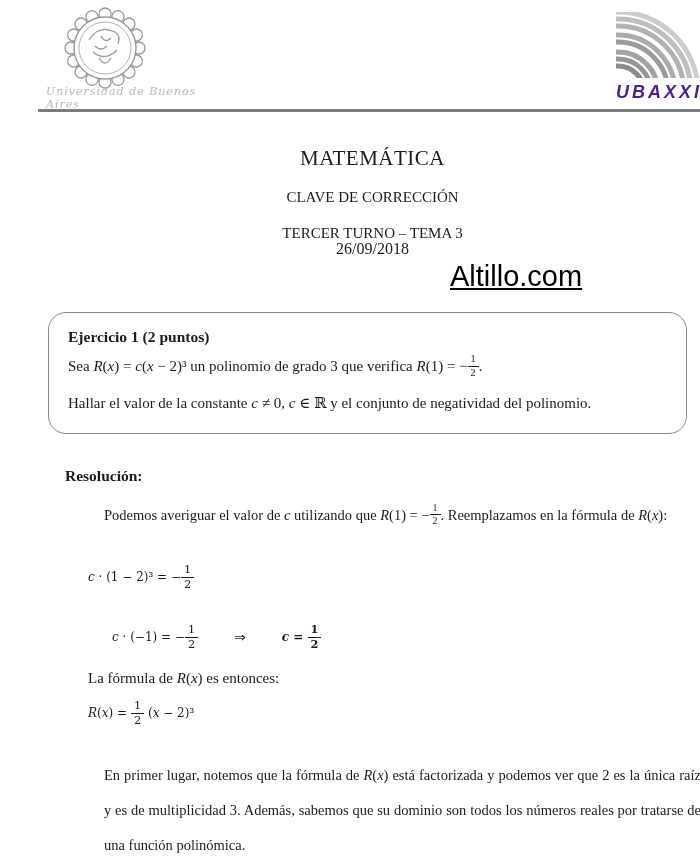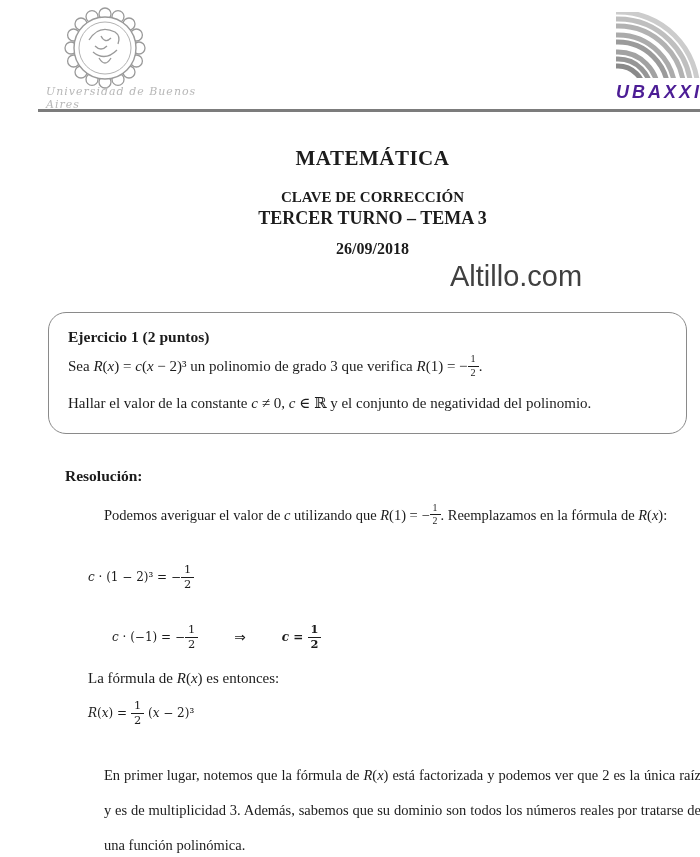--- a/index.html
+++ b/index.html
@@ -23,30 +23,30 @@
   .ubaxxi-wrap { left:616px; top:12px; width:84px; height:92px; }
   .ubaxxi-text {
     position:absolute; left:0; top:70px; width:84px;
     font-family:"Liberation Sans",sans-serif;
     font-weight:bold; font-size:18px; letter-spacing:3px;
     color:#4c1d95; text-align:right; white-space:nowrap;font-style:italic;
   }
   .header-rule { left:38px; top:109px; width:662px; height:3px; background:#7c7c7c; }
 
   
-  .title-col { left:45px; width:655px; text-align:center; font-weight:bold; }
+  .title-col { left:45px; width:655px; text-align:center; font-weight:normal; }
   .t-main  { top:146px; font-size:21px; letter-spacing:0.5px; }
   .t-sub1  { top:189px; font-size:15px; }
-  .t-sub2  { top:208px; font-size:18px; }
+  .t-sub2  { top:225px; font-size:15px; }
   .t-date  { top:240px; font-size:16px; }
 
   .watermark {
     left:450px; top:260px;
     font-family:"Liberation Sans",sans-serif;
-    font-size:29px; color:#404040;
+    font-size:29px; color:#000000;text-decoration:underline;
   }
 
   
   .exbox {
     left:48px; top:312px; width:639px; height:122px;
     border:1px solid #8a8a8a; border-radius:18px;
     background:#fff;
   }
   .ex-title { left:68px; top:328px; font-size:15.5px; font-weight:bold; }
   .ex-line1 { left:68px; top:352px; font-size:15px; line-height:28px; white-space:nowrap; }

